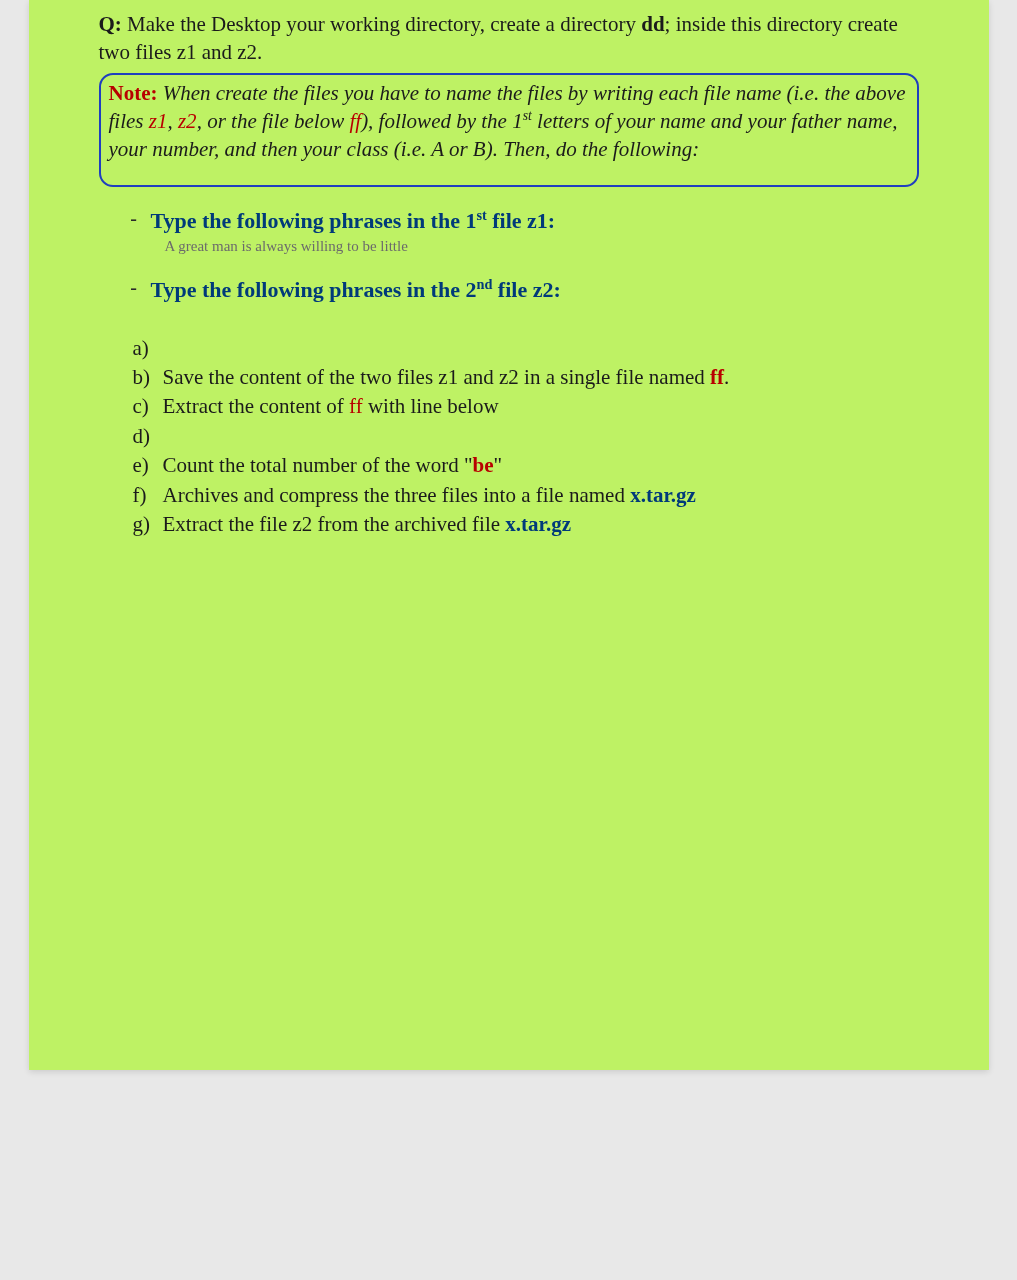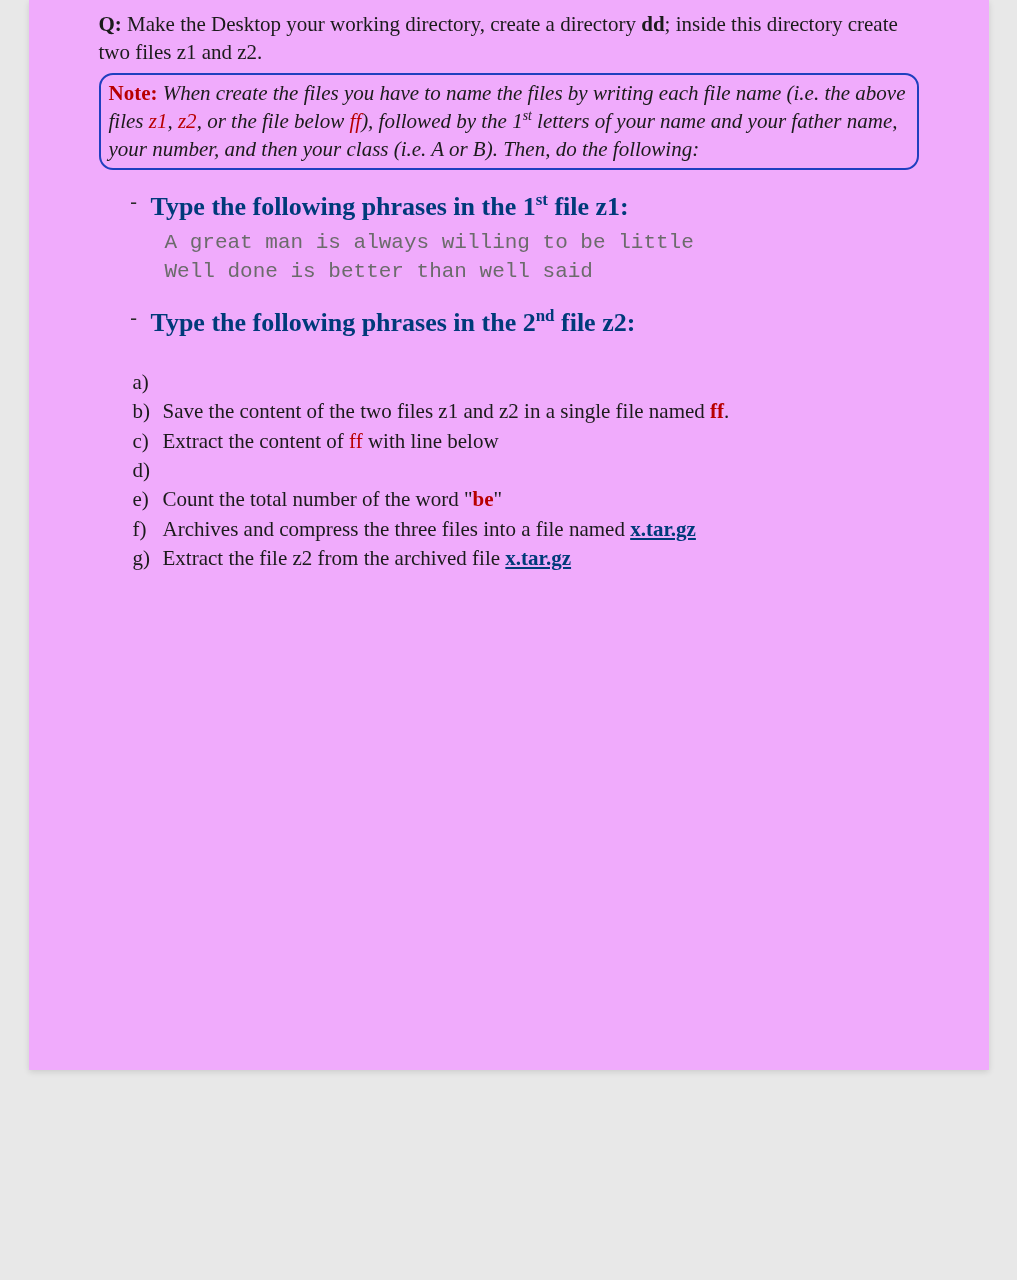--- a/index.html
+++ b/index.html
@@ -5,40 +5,40 @@
     body {
       margin: 0;
       padding: 0;
       background: #e8e8e8;
       font-family: "Times New Roman", Times, serif;
       width: 1017px;
       height: 1280px;
       box-sizing: border-box;
     }
     .page {
-      background: #f0abfc;
+      background: #bef264;
       width: 960px;
       height: 1070px;
       margin: 0 auto;
       padding: 10px 70px 40px 70px;
       box-sizing: border-box;
       box-shadow: 0 2px 6px rgba(0,0,0,0.12);
       position: relative;
     }
     .q-block {
       font-size: 21px;
       color: #1b1b1b;
       line-height: 1.35;
     }
     .q-label { font-weight: bold; }
     .bold { font-weight: bold; }
     .note-box {
       border: 2px solid #1f3fbf;
       border-radius: 14px;
-      padding: 4px 8px 4px 8px;
+      padding: 4px 8px 21px 8px;
       margin-top: 6px;
       font-size: 21px;
       line-height: 1.35;
       color: #1b1b1b;
     }
     .note-label {
       color: #b80000;
       font-weight: bold;
     }
     .note-body { font-style: italic; }
@@ -55,42 +55,42 @@
     .bullet-dash {
       width: 34px;
       font-size: 20px;
       color: #2a2a2a;
       text-align: center;
     }
     .bullet-content { flex: 1; }
     .head-blue {
       color: #003a7a;
       font-weight: bold;
-      font-size: 26px;
+      font-size: 22px;
     }
     .phrase-lines {
       margin-left: 14px;
-      margin-top: 8px;
-      font-size: 21px;
+      margin-top: 2px;
+      font-size: 15px;
       color: #6b6b6b;
       line-height: 1.35;
-      font-family: Liberation Mono, monospace;
+      font-family: Liberation Serif, serif;
     }
     .tasks {
       margin-top: 30px;
       margin-left: 34px;
       font-size: 21px;
       color: #1b1b1b;
       line-height: 1.4;
     }
     .task-row { display: flex; }
     .task-label { width: 30px; flex-shrink: 0; }
     .red { color: #b80000; }
     .red-b { color: #b80000; font-weight: bold; }
-    .blue-b { color: #003a7a; font-weight: bold; text-decoration: underline; }
+    .blue-b { color: #003a7a; font-weight: bold; }
   </style>
 </head>
 <body>
 
 <div class="page">
 
   <div class="q-block">
     <span class="q-label">Q:</span><span> Make the Desktop your working directory, create a directory </span><span class="bold">dd</span><span>; inside this directory create two files z1 and z2.</span>
   </div>
 
@@ -101,21 +101,20 @@
   <div class="section-spacer"></div>
 
   <div class="bullet-row">
     <div class="bullet-dash">-</div>
     <div class="bullet-content">
       <div class="head-blue">
         <span>Type the following phrases in the 1</span><span class="sup-b">st</span><span>  file z1:</span>
       </div>
       <div class="phrase-lines">
         <div>A great man is always willing to be little</div>
-        <div>Well done is better than well said</div>
       </div>
     </div>
   </div>
 
   <div class="section-spacer"></div>
 
   <div class="bullet-row">
     <div class="bullet-dash">-</div>
     <div class="bullet-content">
       <div class="head-blue">

